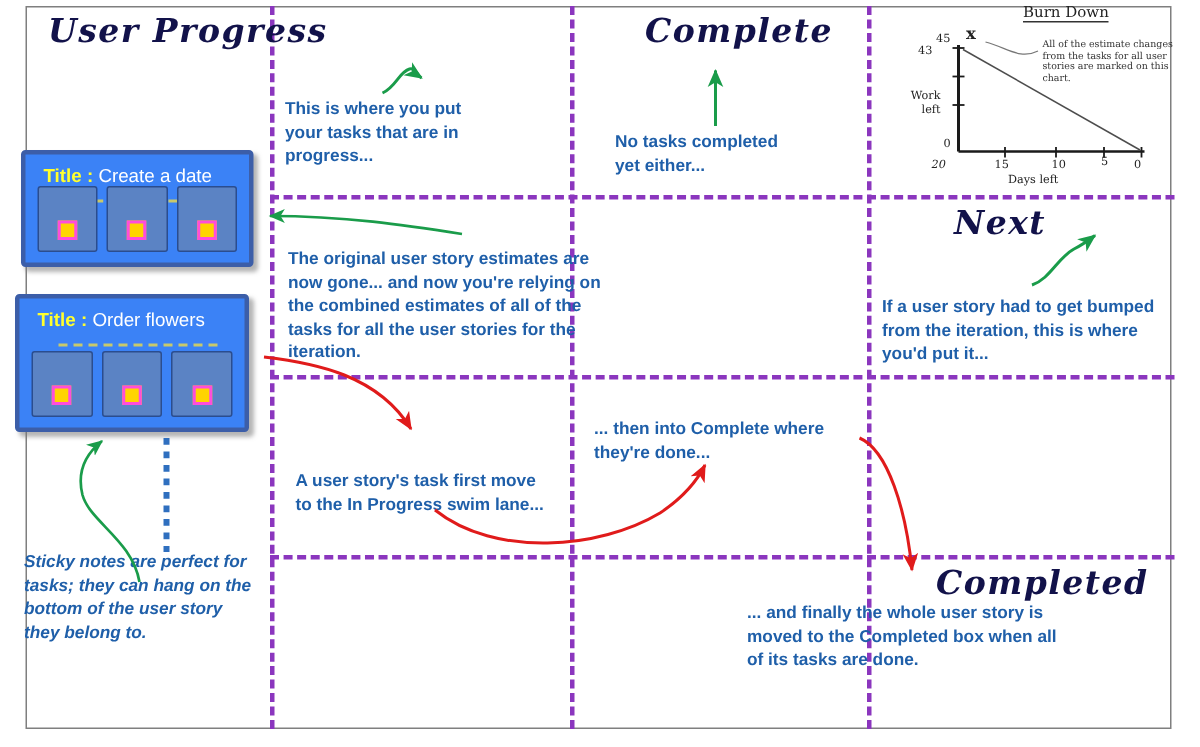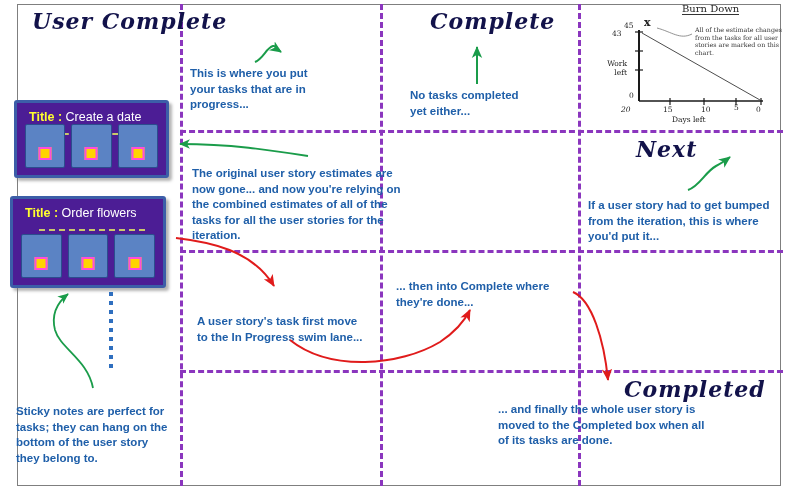--- a/index.html
+++ b/index.html
@@ -55,21 +55,21 @@
     font-weight:bold;
     font-size:11.5px;
     line-height:15.5px;
     color:#1F5FA9;
     white-space:pre-line;
   }
 
   
   .card{
     position:absolute;
-    background:#4c1d95;
+    background:#3b82f6;
     border:3px solid #3c5ea8;
     border-radius:3px;
     box-shadow:3px 3px 3px rgba(120,120,120,.55);
     box-sizing:border-box;
   }
   .card-title{
     position:absolute;
     left:12px;top:7px;
     font-size:12.5px;
     font-weight:bold;
@@ -163,21 +163,21 @@
   <div class="frame"></div>
 
   <div class="vline" style="left:180px;"></div>
   <div class="vline" style="left:380px;"></div>
   <div class="vline" style="left:578px;"></div>
 
   <div class="hline" style="top:130px;"></div>
   <div class="hline" style="top:250px;"></div>
   <div class="hline" style="top:370px;"></div>
 
-  <div class="lane-title" style="left:32px;top:8px;">User Complete</div>
+  <div class="lane-title" style="left:32px;top:8px;">User Progress</div>
   <div class="lane-title" style="left:430px;top:8px;">Complete</div>
   <div class="lane-title" style="left:636px;top:136px;">Next</div>
   <div class="lane-title" style="left:624px;top:376px;">Completed</div>
 
   <div class="card" style="left:14px;top:100px;width:155px;height:78px;">
     <div class="card-title">
       <span class="lbl">Title :</span>
       <span class="val">Create a date</span>
     </div>
     <div class="card-dash"></div>
@@ -235,21 +235,21 @@
 from the iteration, this is where
 you'd put it...</div>
 
   <div class="note" style="left:396px;top:279px;">... then into Complete where
 they're done...</div>
 
   <div class="note" style="left:498px;top:402px;">... and finally the whole user story is
 moved to the Completed box when all
 of its tasks are done.</div>
 
-  <div class="note" style="left:16px;top:404px;">Sticky notes are perfect for
+  <div class="note" style="left:16px;top:368px;font-style:italic;">Sticky notes are perfect for
 tasks; they can hang on the
 bottom of the user story
 they belong to.</div>
 
   <div class="bd">
     <div class="bd-title">Burn Down</div>
 
     <div class="bd-lab" style="left:3px;top:58px;width:24px;text-align:right;">Work
 left</div>
 

